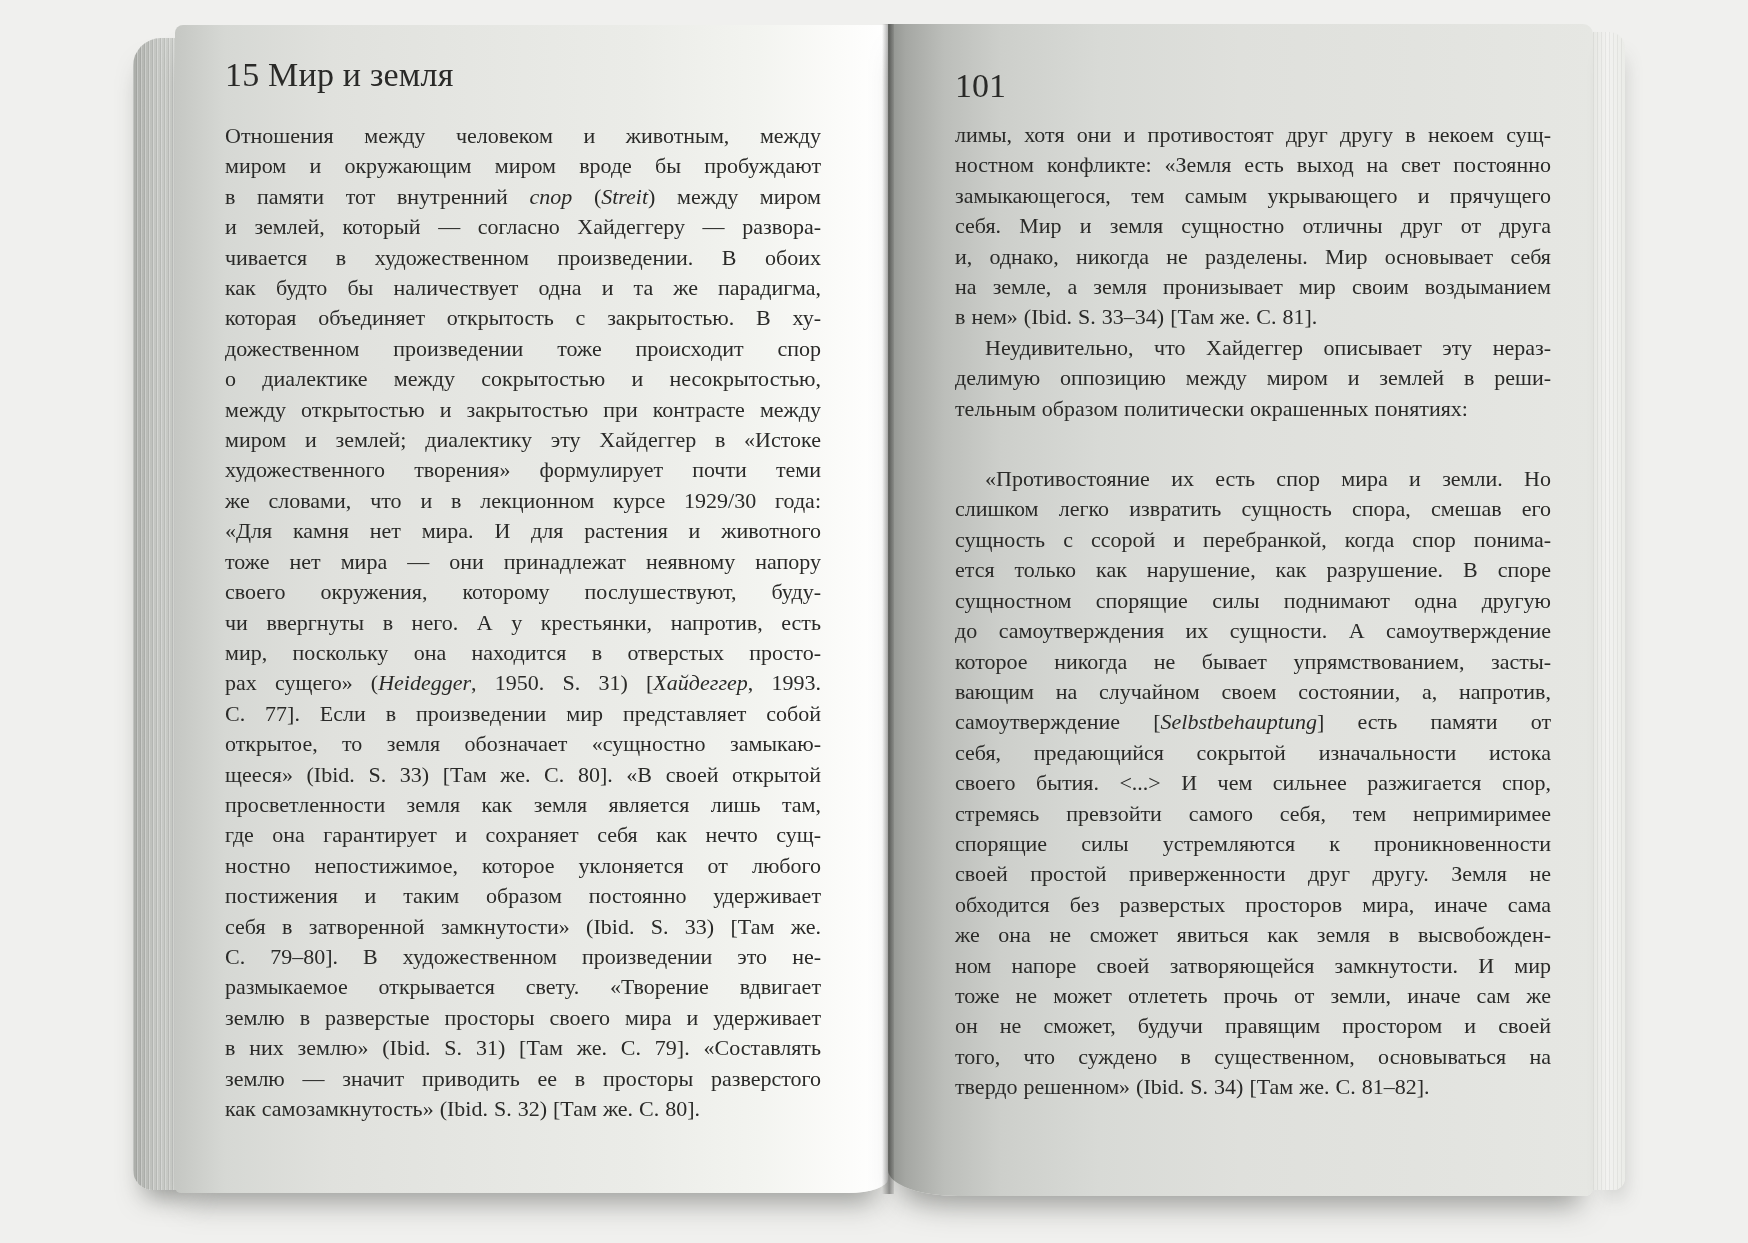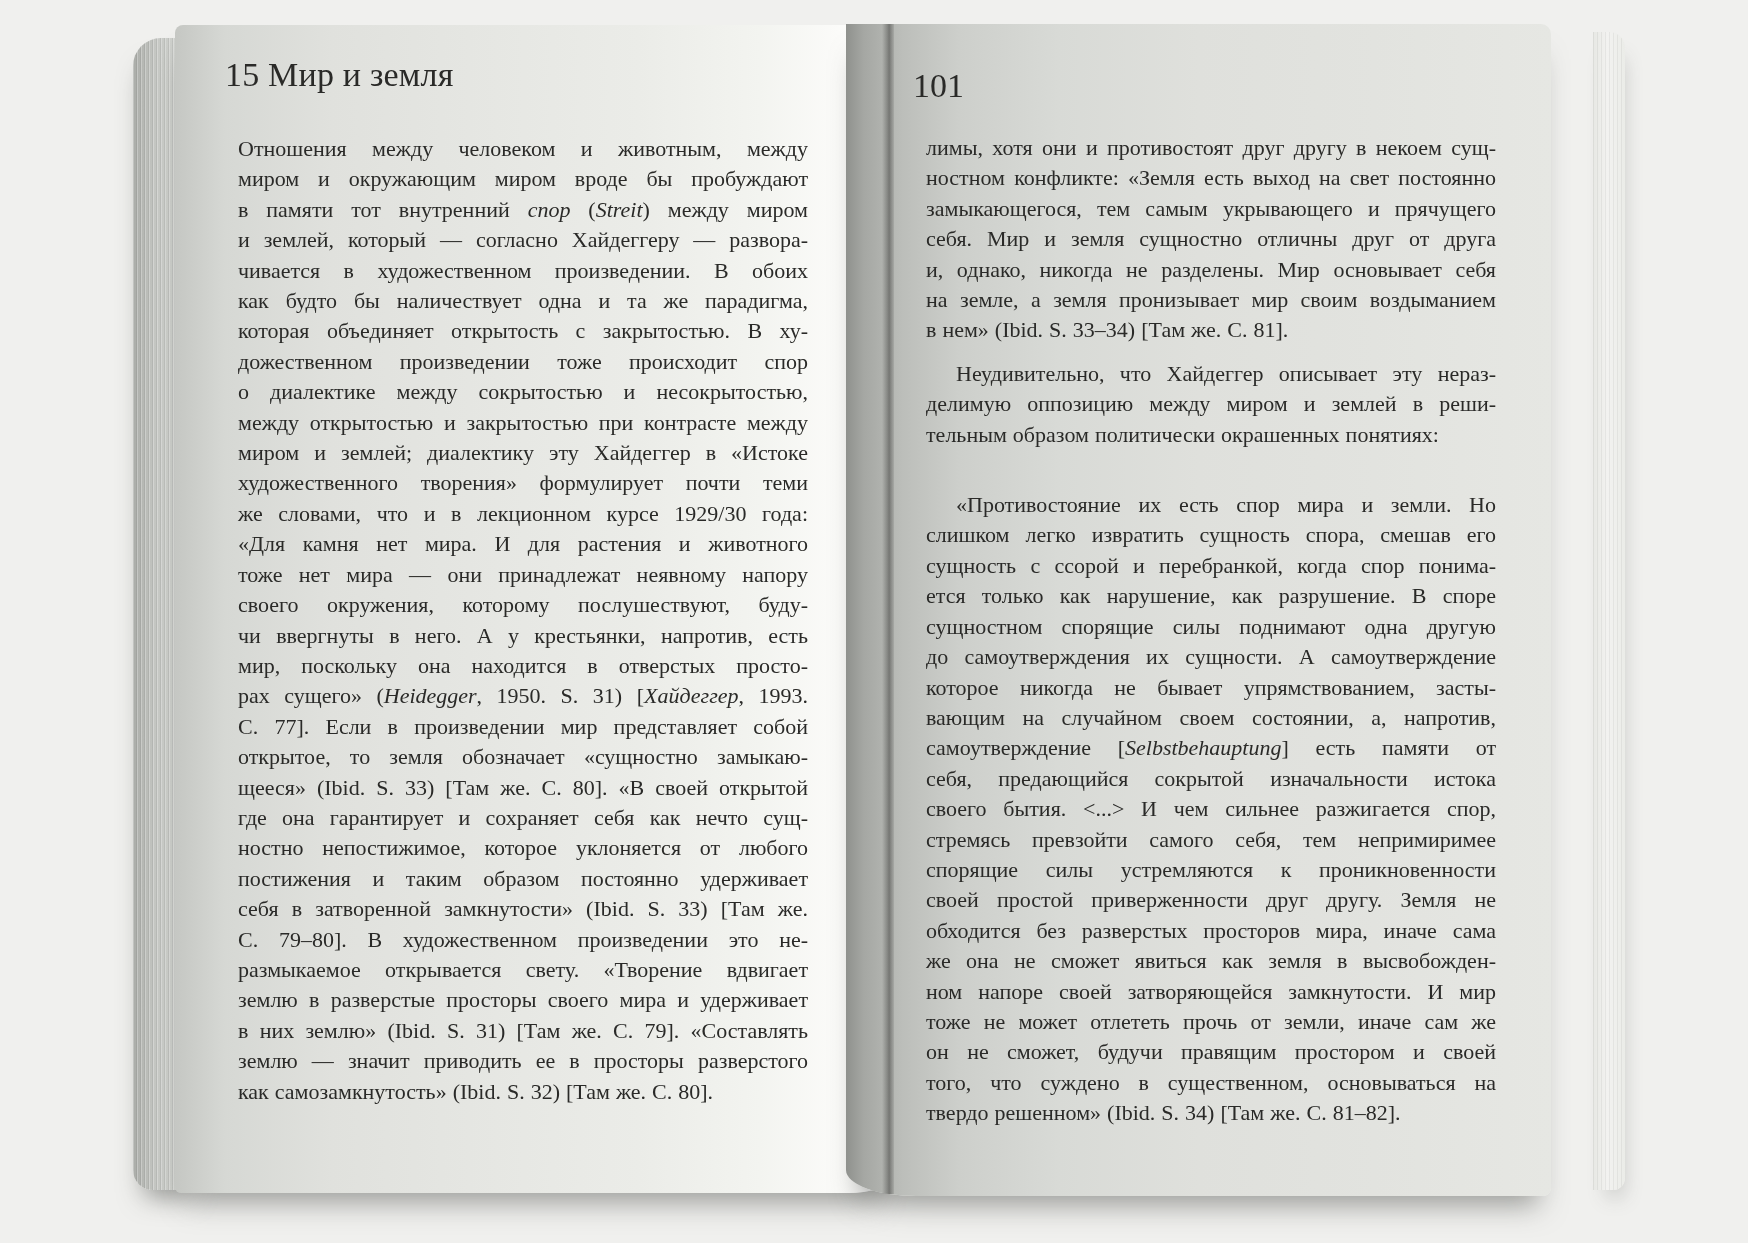--- a/index.html
+++ b/index.html
@@ -28,21 +28,21 @@
     left:42px;top:3px;width:713px;height:1168px;
     border-radius:8px 0 0 6px;
     border-bottom-right-radius:40px 14px;
     background:linear-gradient(to right,
       #c5c7c3 0%, #d6d8d4 7%, #e0e1dd 22%, #e6e7e3 45%,
       #ebece8 65%, #f3f4f0 82%, #fbfbf9 93%, #ffffff 100%);
     box-shadow:0 22px 28px -13px rgba(70,72,68,0.5);
   }
   
   .page-right{
-    left:713px;top:2px;width:705px;height:1172px;
+    left:755px;top:2px;width:705px;height:1172px;
     border-radius:0 10px 8px 0;
     border-bottom-left-radius:70px 26px;
     background:linear-gradient(to right,
       #8f918d 0%, #a5a7a3 2.5%, #bcbeba 8%, #cdcfcb 16%,
       #d8dad6 30%, #dfe0dc 50%, #e2e3df 75%, #e6e7e3 100%);
     box-shadow:0 22px 28px -13px rgba(70,72,68,0.5);
   }
   
   .spine{
     position:absolute;left:749px;top:2px;width:12px;height:1170px;z-index:3;
@@ -63,21 +63,21 @@
     position:absolute;left:50px;top:30px;width:600px;
     font-size:34px;line-height:40px;letter-spacing:0.2px;
   }
   .rp-header{
     position:absolute;left:67px;top:42px;width:300px;
     font-size:34px;line-height:40px;
   }
   .body-text{position:absolute;width:596px;font-size:22px;line-height:30.4px;}
   #left-body{left:50px;top:96px;}
   #right-body{left:67px;top:96px;}
-  .para{margin:13px;}
+  .para{margin:0;}
   .para.gap{margin-top:40px;}
   .tline{
     text-align:justify;text-align-last:justify;
     word-spacing:0.5px;
   }
   .tline.tlast{text-align:left;text-align-last:left;}
   .tline.tindent{text-indent:30px;}
   .it{font-style:italic;}
 </style>
 </head>
@@ -106,20 +106,21 @@
             <div class="tline"><span>же словами, что и в лекционном курсе 1929/30 года:</span></div>
             <div class="tline"><span>«Для камня нет мира. И для растения и животного</span></div>
             <div class="tline"><span>тоже нет мира — они принадлежат неявному напору</span></div>
             <div class="tline"><span>своего окружения, которому послушествуют, буду-</span></div>
             <div class="tline"><span>чи ввергнуты в него. А у крестьянки, напротив, есть</span></div>
             <div class="tline"><span>мир, поскольку она находится в отверстых просто-</span></div>
             <div class="tline"><span>рах сущего» (</span><span class="it">Heidegger</span><span>, 1950. S. 31) [</span><span class="it">Хайдеггер</span><span>, 1993.</span></div>
             <div class="tline"><span>С. 77]. Если в произведении мир представляет собой</span></div>
             <div class="tline"><span>открытое, то земля обозначает «сущностно замыкаю-</span></div>
             <div class="tline"><span>щееся» (Ibid. S. 33) [Там же. С. 80]. «В своей открытой</span></div>
+            <div class="tline"><span>просветленности земля как земля является лишь там,</span></div>
             <div class="tline"><span>где она гарантирует и сохраняет себя как нечто сущ-</span></div>
             <div class="tline"><span>ностно непостижимое, которое уклоняется от любого</span></div>
             <div class="tline"><span>постижения и таким образом постоянно удерживает</span></div>
             <div class="tline"><span>себя в затворенной замкнутости» (Ibid. S. 33) [Там же.</span></div>
             <div class="tline"><span>С. 79–80]. В художественном произведении это не-</span></div>
             <div class="tline"><span>размыкаемое открывается свету. «Творение вдвигает</span></div>
             <div class="tline"><span>землю в разверстые просторы своего мира и удерживает</span></div>
             <div class="tline"><span>в них землю» (Ibid. S. 31) [Там же. С. 79]. «Составлять</span></div>
             <div class="tline"><span>землю — значит приводить ее в просторы разверстого</span></div>
             <div class="tline tlast"><span>как самозамкнутость» (Ibid. S. 32) [Там же. С. 80].</span></div>

